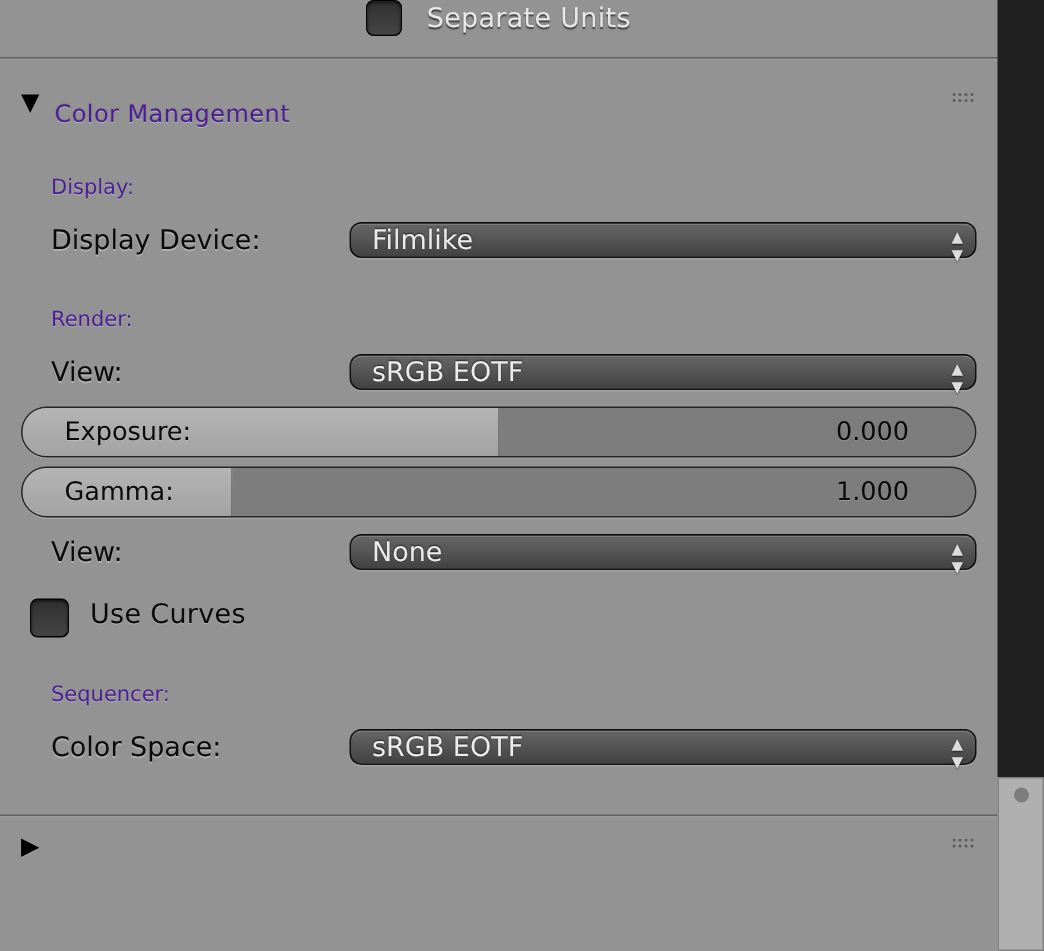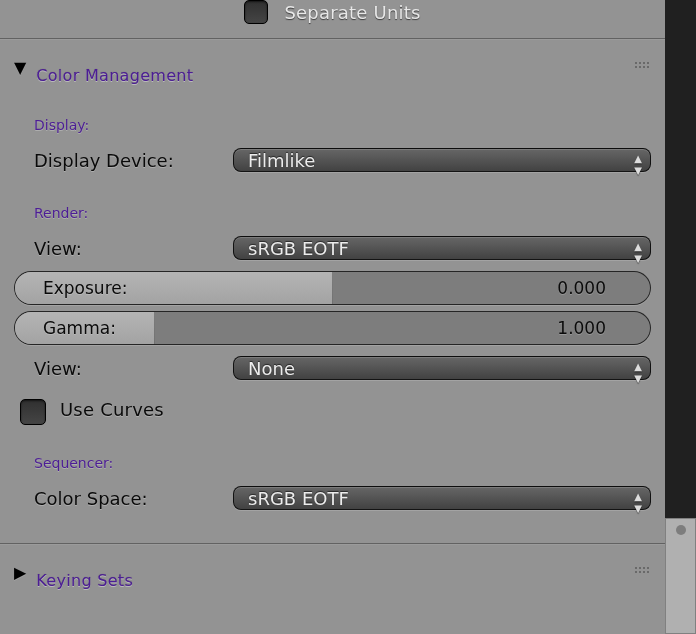--- a/index.html
+++ b/index.html
@@ -276,21 +276,20 @@
             <span class="dd-ar">▲<br>▼</span>
           </div>
         </div>
 
       </div>
     </div>
 
     <div class="section">
       <div class="section-hdr">
         <span class="tri">▶</span>
-        <span class="section-title">Keying Sets</span>
         <span class="grip">
           <svg width="16" height="10" viewBox="0 0 16 10">
               <g fill="#5b5b5b">
                 <circle cx="1" cy="1" r="1"></circle>
                 <circle cx="5" cy="1" r="1"></circle>
                 <circle cx="9" cy="1" r="1"></circle>
                 <circle cx="13" cy="1" r="1"></circle>
                 <circle cx="1" cy="5" r="1"></circle>
                 <circle cx="5" cy="5" r="1"></circle>
                 <circle cx="9" cy="5" r="1"></circle>

